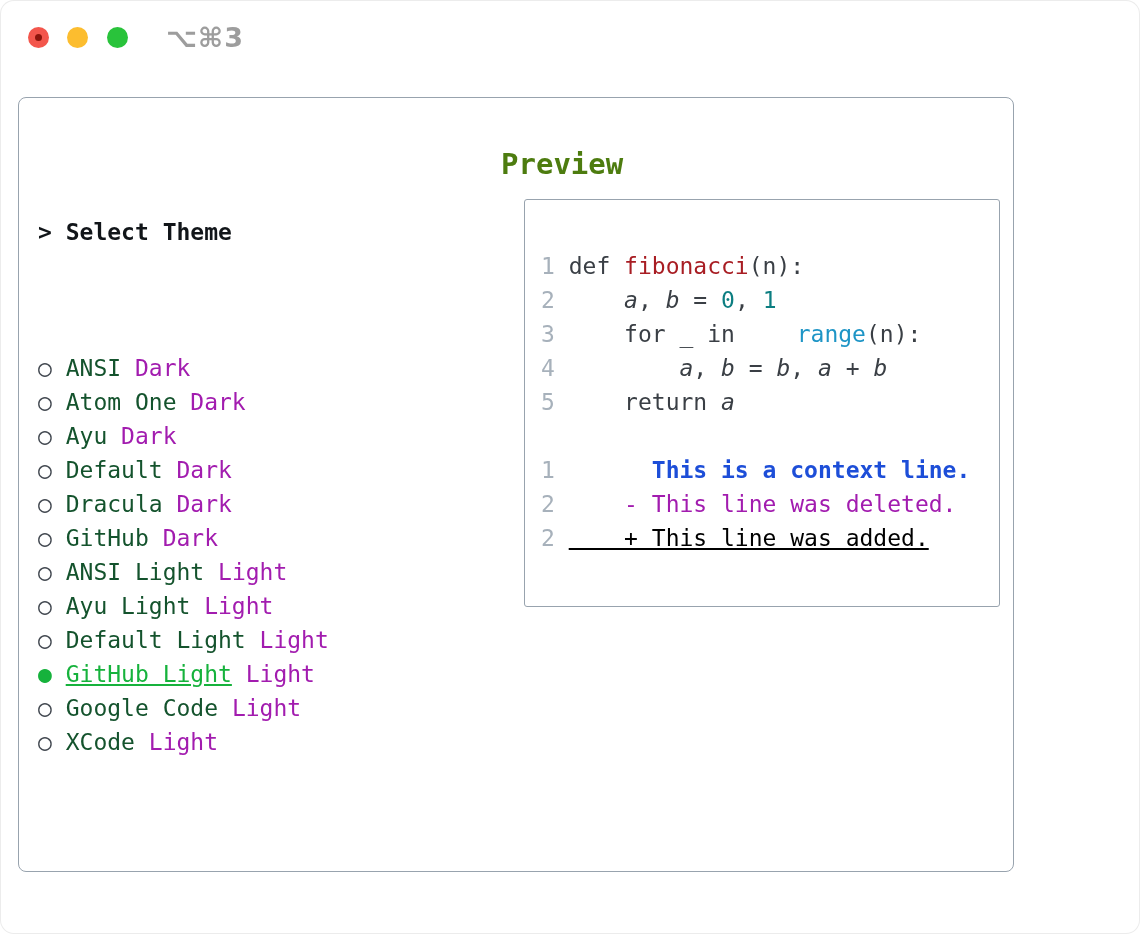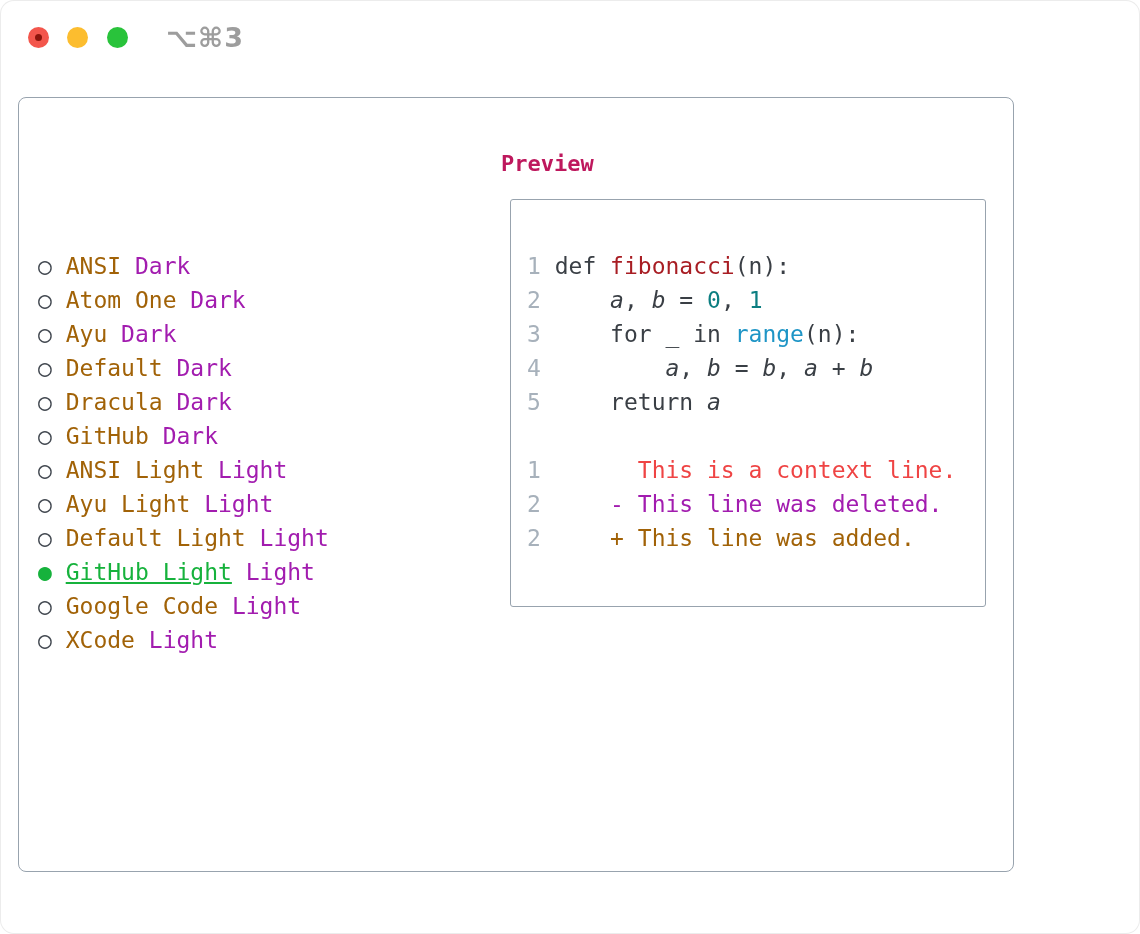--- a/index.html
+++ b/index.html
@@ -31,63 +31,64 @@
   }
   .leftcol {
     position:absolute; left:19px; top:49px;
     font-size:23px; line-height:34px; color:#383e45; white-space:pre;
   }
   .row { height:34px; }
   .header-row, .htext, .prompt { font-weight:bold; color:#111519; }
   .prompt { margin-right:13.85px; }
   .bullet { color:#454b53; margin-right:13.85px; }
   .bullet.on { color:#16b23c; }
-  .tname { color:#a16207; }
+  .tname { color:#14532d; }
   .theme-row.selected .tname { color:#16b23c;text-decoration:underline; }
   .tvariant { color:#a21caf; margin-left:13.85px; }
   
   .preview-title {
     position:absolute; left:482px; top:49px; height:34px;
-    font-size:22px; line-height:34px; font-weight:bold; color:#be185d;
+    font-size:29px; line-height:34px; font-weight:bold; color:#4d7c0f;
   }
   .preview-box {
-    position:absolute; left:491px; top:101px; width:476px; height:408px;
+    position:absolute; left:505px; top:101px; width:476px; height:408px;
     border:1.5px solid #98a3ae; border-radius:3px; background:#fff;
   }
   .code {
     position:absolute; left:16px; top:49px;
     font-size:23px; line-height:34px; white-space:pre; color:#3a3f45;
   }
   .lnum { color:#a7b1bb; margin-right:13.85px; }
   .tk-code    { color:#3a3f45; }
   .tk-func    { color:#a81d23; }
   .tk-num     { color:#0c7e81; }
-  .tk-builtin { color:#1e95c6; }
+  .tk-builtin { color:#1e95c6;margin-left:48px; }
   .tk-var     { color:#3a3f45; font-style:italic; }
-  .df-context { color:#ef4444; }
+  .df-context { color:#1d4ed8;font-weight:bold; }
   .df-deleted { color:#a21caf; }
-  .df-added   { color:#a16207; }
+  .df-added   { color:#000000;text-decoration:underline; }
 </style>
 </head>
 <body>
 
 <div class="window">
 
   <div>
     <span class="light red">
       <span class="dot"></span>
     </span>
     <span class="light yellow"></span>
     <span class="light green"></span>
     <span class="shortcut">⌥⌘3</span>
   </div>
 
   <div class="panel">
 
     <div class="leftcol">
+      <div class="row header-row"><span class="prompt">&gt;</span><span class="htext">Select Theme</span></div>
 
       <div id="theme-list"><div class="row theme-row"><span class="bullet">○</span><span class="tname">ANSI</span><span class="tvariant">Dark</span></div><div class="row theme-row"><span class="bullet">○</span><span class="tname">Atom One</span><span class="tvariant">Dark</span></div><div class="row theme-row"><span class="bullet">○</span><span class="tname">Ayu</span><span class="tvariant">Dark</span></div><div class="row theme-row"><span class="bullet">○</span><span class="tname">Default</span><span class="tvariant">Dark</span></div><div class="row theme-row"><span class="bullet">○</span><span class="tname">Dracula</span><span class="tvariant">Dark</span></div><div class="row theme-row"><span class="bullet">○</span><span class="tname">GitHub</span><span class="tvariant">Dark</span></div><div class="row theme-row"><span class="bullet">○</span><span class="tname">ANSI Light</span><span class="tvariant">Light</span></div><div class="row theme-row"><span class="bullet">○</span><span class="tname">Ayu Light</span><span class="tvariant">Light</span></div><div class="row theme-row"><span class="bullet">○</span><span class="tname">Default Light</span><span class="tvariant">Light</span></div><div class="row theme-row selected"><span class="bullet on">●</span><span class="tname">GitHub Light</span><span class="tvariant">Light</span></div><div class="row theme-row"><span class="bullet">○</span><span class="tname">Google Code</span><span class="tvariant">Light</span></div><div class="row theme-row"><span class="bullet">○</span><span class="tname">XCode</span><span class="tvariant">Light</span></div></div>
 
       <div class="row"></div>
 
       
 
       
 
       

